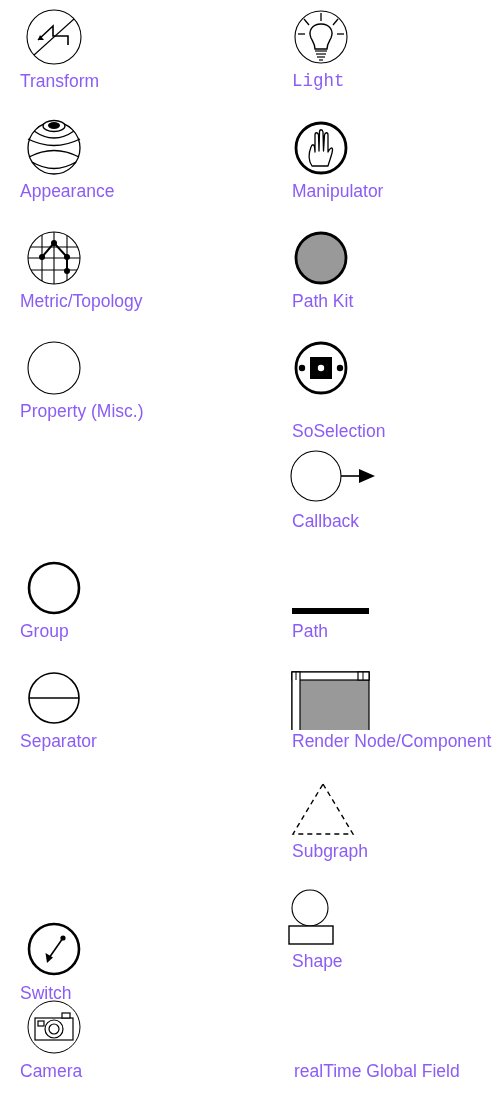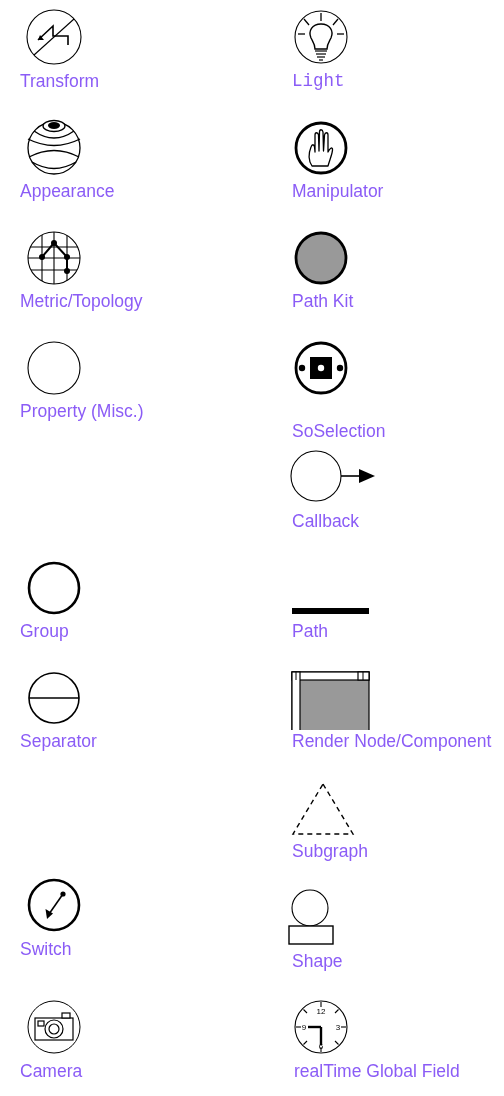--- a/index.html
+++ b/index.html
@@ -110,21 +110,21 @@
       <div class="icon-box">
         <svg width="76" height="64" viewBox="0 0 76 64">
           <circle cx="36" cy="32" r="25" fill="#fff" stroke="#000" stroke-width="1.6"></circle>
           <line x1="11" y1="32" x2="61" y2="32" stroke="#000" stroke-width="1.4"></line>
         </svg>
       </div>
       <div class="label">Separator</div>
     </div>
 
 
-    <div class="entry" style="top:872px;">
+    <div class="entry" style="top:916px;">
       <div class="icon-box">
         <svg width="76" height="64" viewBox="0 0 76 64">
           <circle cx="36" cy="31" r="25" fill="#fff" stroke="#000" stroke-width="2.6"></circle>
           <circle cx="45" cy="20" r="2.6" fill="#000"></circle>
           <line x1="45" y1="20" x2="31" y2="40" stroke="#000" stroke-width="1.6"></line>
           <polygon points="29,45 27.5,35 35,39.5" fill="#000"></polygon>
         </svg>
       </div>
       <div class="label">Switch</div>
     </div>
@@ -252,37 +252,16 @@
       <div class="icon-box" style="left:33px;">
         <svg width="76" height="64" viewBox="0 0 76 64">
           <circle cx="25" cy="22" r="18" fill="#fff" stroke="#000" stroke-width="1.1"></circle>
           <rect x="4" y="40" width="44" height="18" fill="#fff" stroke="#000" stroke-width="1.4"></rect>
         </svg>
       </div>
       <div class="label" style="left:40px;">Shape</div>
     </div>
 
     <div class="entry" style="top:994px;">
-      <div class="icon-box" style="left:33px;">
-        <svg width="76" height="64" viewBox="0 0 76 64">
-          <circle cx="36" cy="31" r="26" fill="#fff" stroke="#000" stroke-width="1.1"></circle>
-          <g stroke="#000" stroke-width="1.1">
-            <line x1="36" y1="6" x2="36" y2="11"></line>
-            <line x1="36" y1="51" x2="36" y2="56"></line>
-            <line x1="11" y1="31" x2="16" y2="31"></line>
-            <line x1="56" y1="31" x2="61" y2="31"></line>
-            <line x1="18.5" y1="13.5" x2="22" y2="17"></line>
-            <line x1="53.5" y1="13.5" x2="50" y2="17"></line>
-            <line x1="18.5" y1="48.5" x2="22" y2="45"></line>
-            <line x1="53.5" y1="48.5" x2="50" y2="45"></line>
-          </g>
-          <text x="36" y="17.5" font-family="Liberation Sans, sans-serif" font-size="8" text-anchor="middle" fill="#000">12</text>
-          <text x="53" y="34" font-family="Liberation Sans, sans-serif" font-size="8" text-anchor="middle" fill="#000">3</text>
-          <text x="36" y="53" font-family="Liberation Sans, sans-serif" font-size="8" text-anchor="middle" fill="#000">6</text>
-          <text x="19" y="34" font-family="Liberation Sans, sans-serif" font-size="8" text-anchor="middle" fill="#000">9</text>
-          <line x1="36" y1="31" x2="23" y2="31" stroke="#000" stroke-width="2.4"></line>
-          <line x1="36" y1="31" x2="36" y2="49" stroke="#000" stroke-width="2.4"></line>
-        </svg>
-      </div>
       <div class="label wide" style="left:42px;">realTime Global Field</div>
     </div>
   </div>
 </div>
 
 </body></html>

